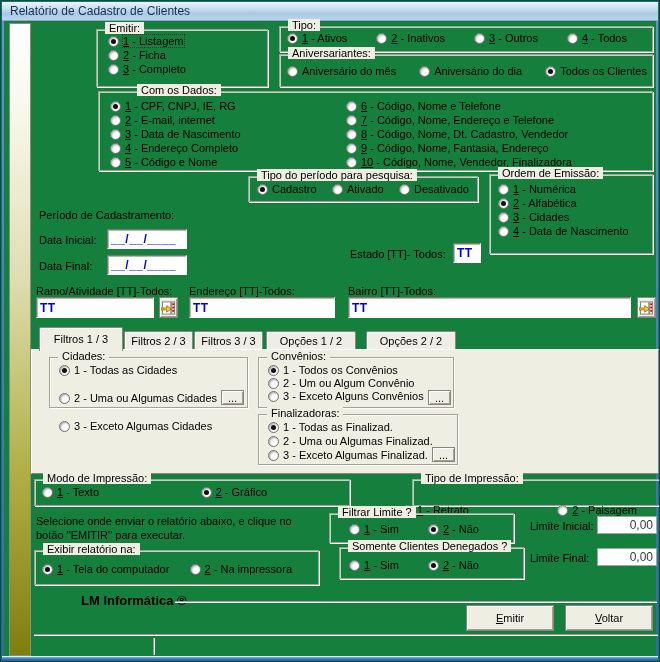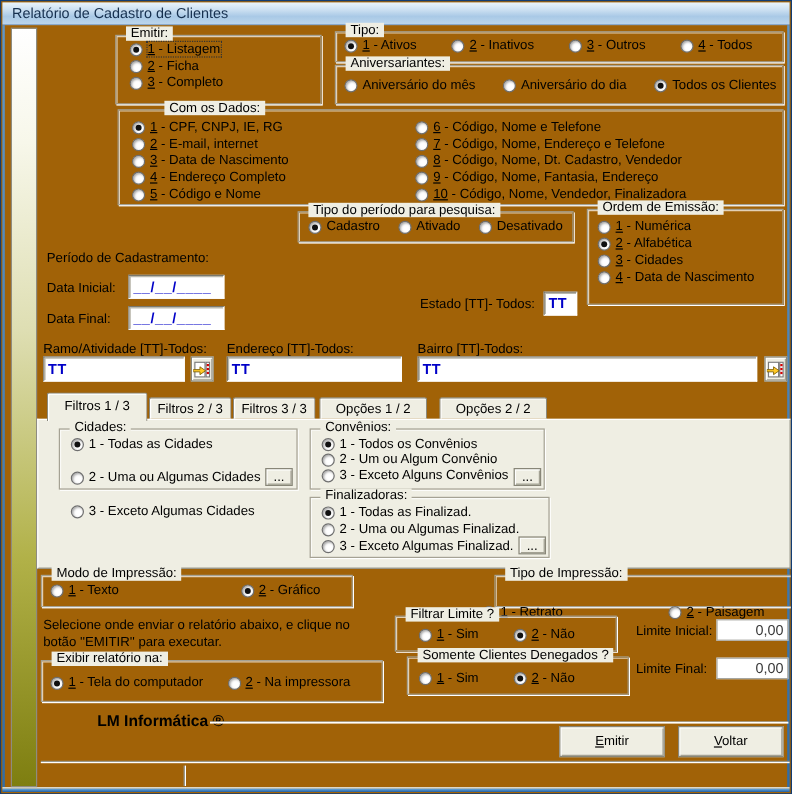--- a/index.html
+++ b/index.html
@@ -2,21 +2,21 @@
 <html><head>
 <meta charset="utf-8">
 <style>
   * { box-sizing: border-box; }
   html,body { margin:0; padding:0; }
   body {
     width:660px; height:662px; position:relative; overflow:hidden;
     font-family:"Liberation Sans", sans-serif; font-size:11px; color:#000;
     background:#fff;
   }
-  .window { position:absolute; inset:0; background:#a16207; border:1px solid #123C73; overflow:hidden; }
+  .window { position:absolute; inset:0; background:#15803d; border:1px solid #123C73; overflow:hidden; }
   .titlebar {
     position:absolute; left:1px; top:1px; right:1px; height:19px;
     background:linear-gradient(180deg,#EAF4FC 0%,#CBDFF1 35%,#A9C9E6 65%,#BBD5EC 100%);
     border-bottom:1px solid #8AA9CB; color:#16304F; font-size:12px; line-height:19px; padding-left:8px;
   }
   .frame-side { position:absolute; top:20px; bottom:5px; width:2px; background:linear-gradient(180deg,#5E96C9,#2E6CA9); }
   .frame-left { left:1px; } .frame-right { right:1px; }
   .frame-bottom { position:absolute; left:1px; right:1px; bottom:1px; height:4px;
     background:linear-gradient(180deg,#6FB1E4,#235E9F); border-top:1px solid #E9F3FB; }
   .strip {
@@ -316,21 +316,21 @@
         <span class="rb"></span>
         <span class="lbl">2 - Uma ou Algumas Finalizad.</span>
       </div>
       <div class="opt">
         <span class="rb"></span>
         <span class="lbl">3 - Exceto Algumas Finalizad.</span>
       </div>
     </div>
   <div class="btn" style="left:431px;top:446px;width:23px;height:15px;z-index:2;">...</div>
 
-  <div class="gb" style="left:33px;top:478px;width:260px;height:27px;">
+  <div class="gb" style="left:33px;top:478px;width:316px;height:27px;">
     <span class="legend">Modo de Impressão:</span>
   </div>
   <div class="opts-row" style="left:41px;top:485px;width:225px;">
       <div class="opt">
         <span class="rb"></span>
         <span class="lbl"><span class="hot">1</span> - Texto</span>
       </div>
       <div class="opt">
         <span class="rb sel"></span>
         <span class="lbl"><span class="hot">2</span> - Gráfico</span>

